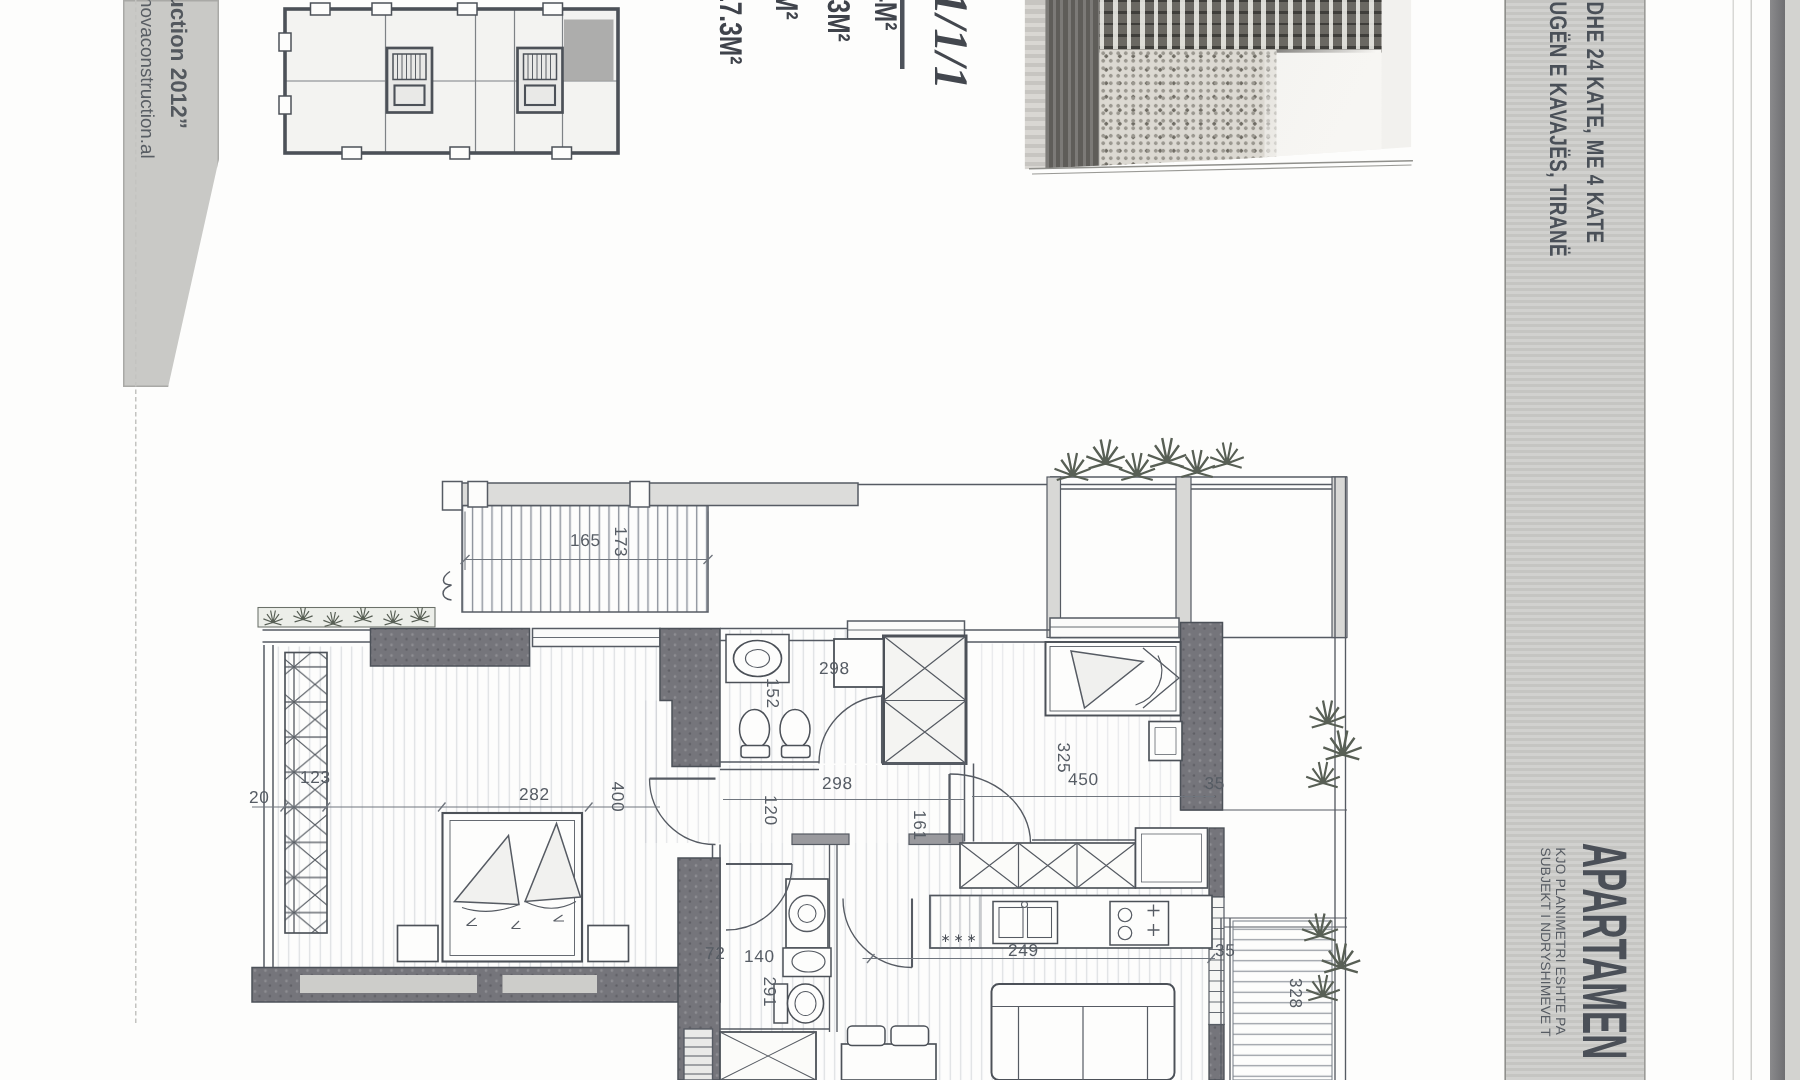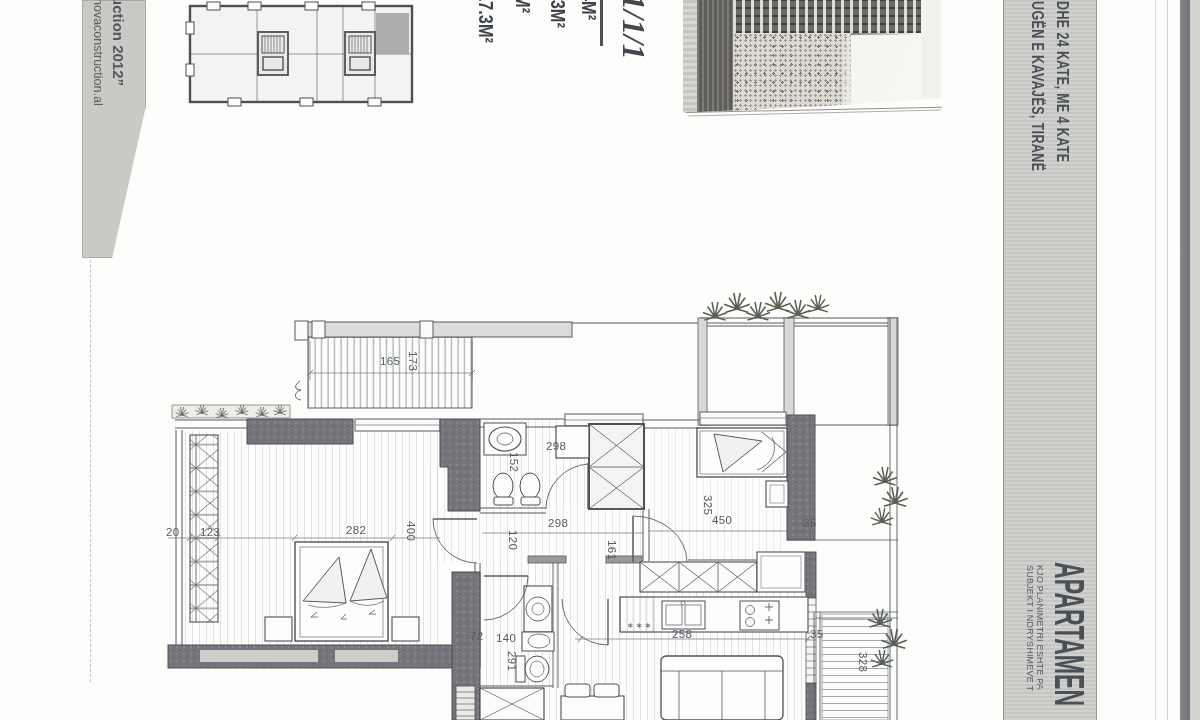--- a/index.html
+++ b/index.html
@@ -328,32 +328,32 @@
   <div class="band-right"></div>
   <span class="rot b cx78" style="left:1070px;top:1px;font-size:16px;color:#4a5058;letter-spacing:.5px;">DHE 24 KATE, ME 4 KATE</span>
   <span class="rot b cx78" style="left:1045px;top:1px;font-size:16px;color:#4a5058;letter-spacing:.5px;">UGËN E KAVAJËS, TIRANË</span>
   <span class="rot b cx55" style="left:1090px;top:562px;font-size:42px;color:#4b5058;">APARTAMEN</span>
   <span class="rot" style="left:1044px;top:565px;font-size:9px;color:#575c63;letter-spacing:.2px;">KJO PLANIMETRI ESHTE PA</span>
   <span class="rot" style="left:1034px;top:565px;font-size:9px;color:#575c63;letter-spacing:.2px;">SUBJEKT I NDRYSHIMEVE T</span>
 
   <span class="dim" style="left:380px;top:356px;">165</span>
   <span class="dim v" style="left:418px;top:351px;">173</span>
   <span class="dim" style="left:166px;top:527px;">20</span>
-  <span class="dim" style="left:200px;top:527px;text-align:center;">123</span>
+  <span class="dim" style="left:200px;top:514px;text-align:center;">123</span>
   <span class="dim" style="left:346px;top:525px;">282</span>
   <span class="dim v" style="left:416px;top:521px;">400</span>
   <span class="dim" style="left:546px;top:441px;">298</span>
   <span class="dim v" style="left:519px;top:452px;">152</span>
   <span class="dim" style="left:548px;top:518px;">298</span>
   <span class="dim v" style="left:518px;top:530px;">120</span>
   <span class="dim v" style="left:617px;top:540px;">161</span>
   <span class="dim v" style="left:713px;top:495px;">325</span>
   <span class="dim" style="left:712px;top:515px;">450</span>
   <span class="dim" style="left:803px;top:518px;">35</span>
-  <span class="dim" style="left:672px;top:629px;">258</span>
+  <span class="dim" style="left:672px;top:629px;">249</span>
   <span class="dim" style="left:810px;top:629px;">35</span>
   <span class="dim" style="left:496px;top:633px;">140</span>
   <span class="dim v" style="left:517px;top:651px;">291</span>
   <span class="dim" style="left:470px;top:631px;">72</span>
   <span class="dim v" style="left:868px;top:652px;">328</span>
   <span class="stars">∗∗∗</span>
 
   <div class="edge-line1"></div>
   <div class="edge-line2"></div>
   <div class="edge-dark"></div>

